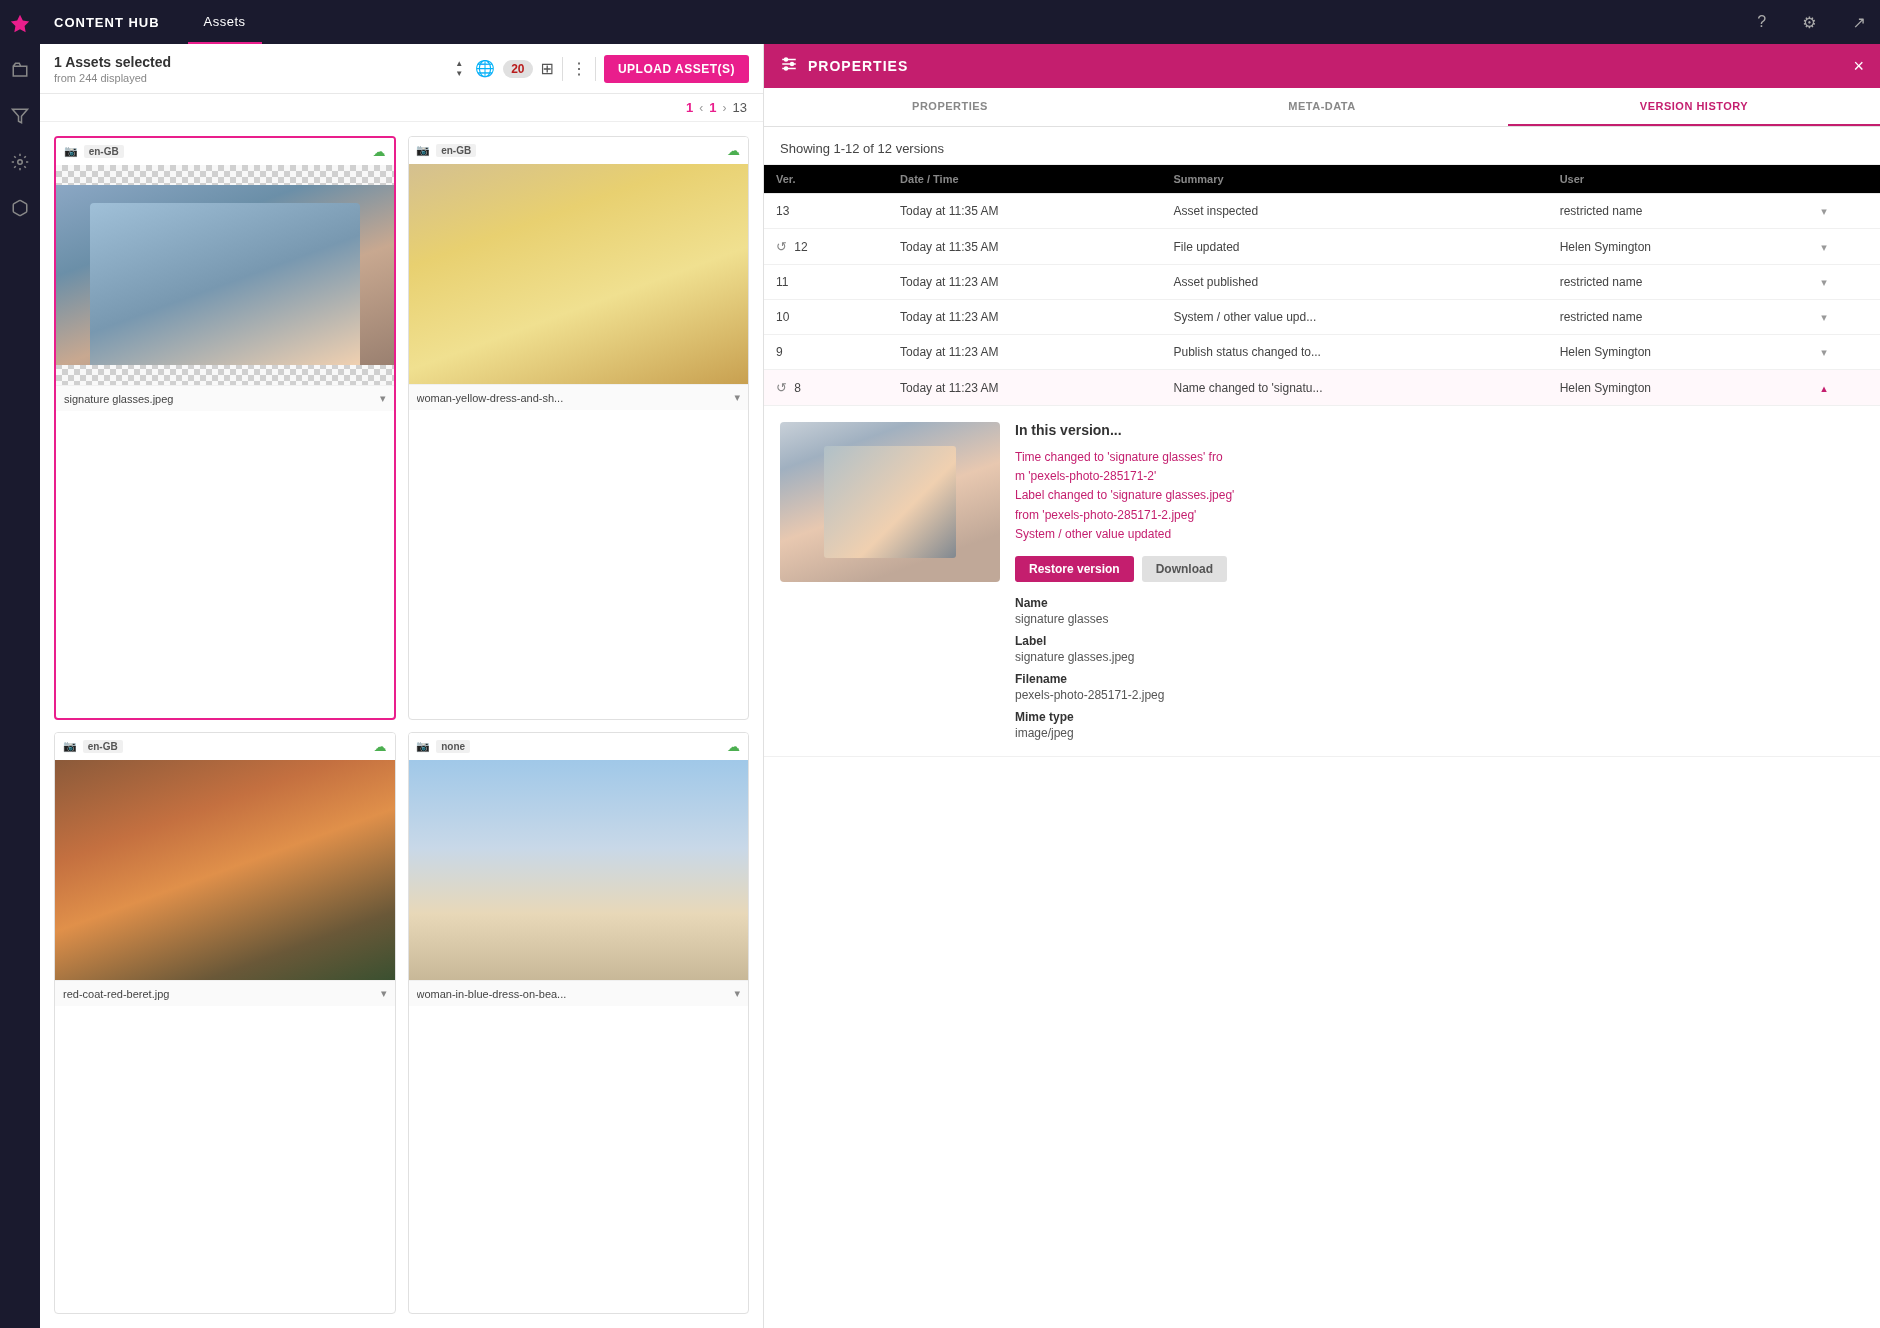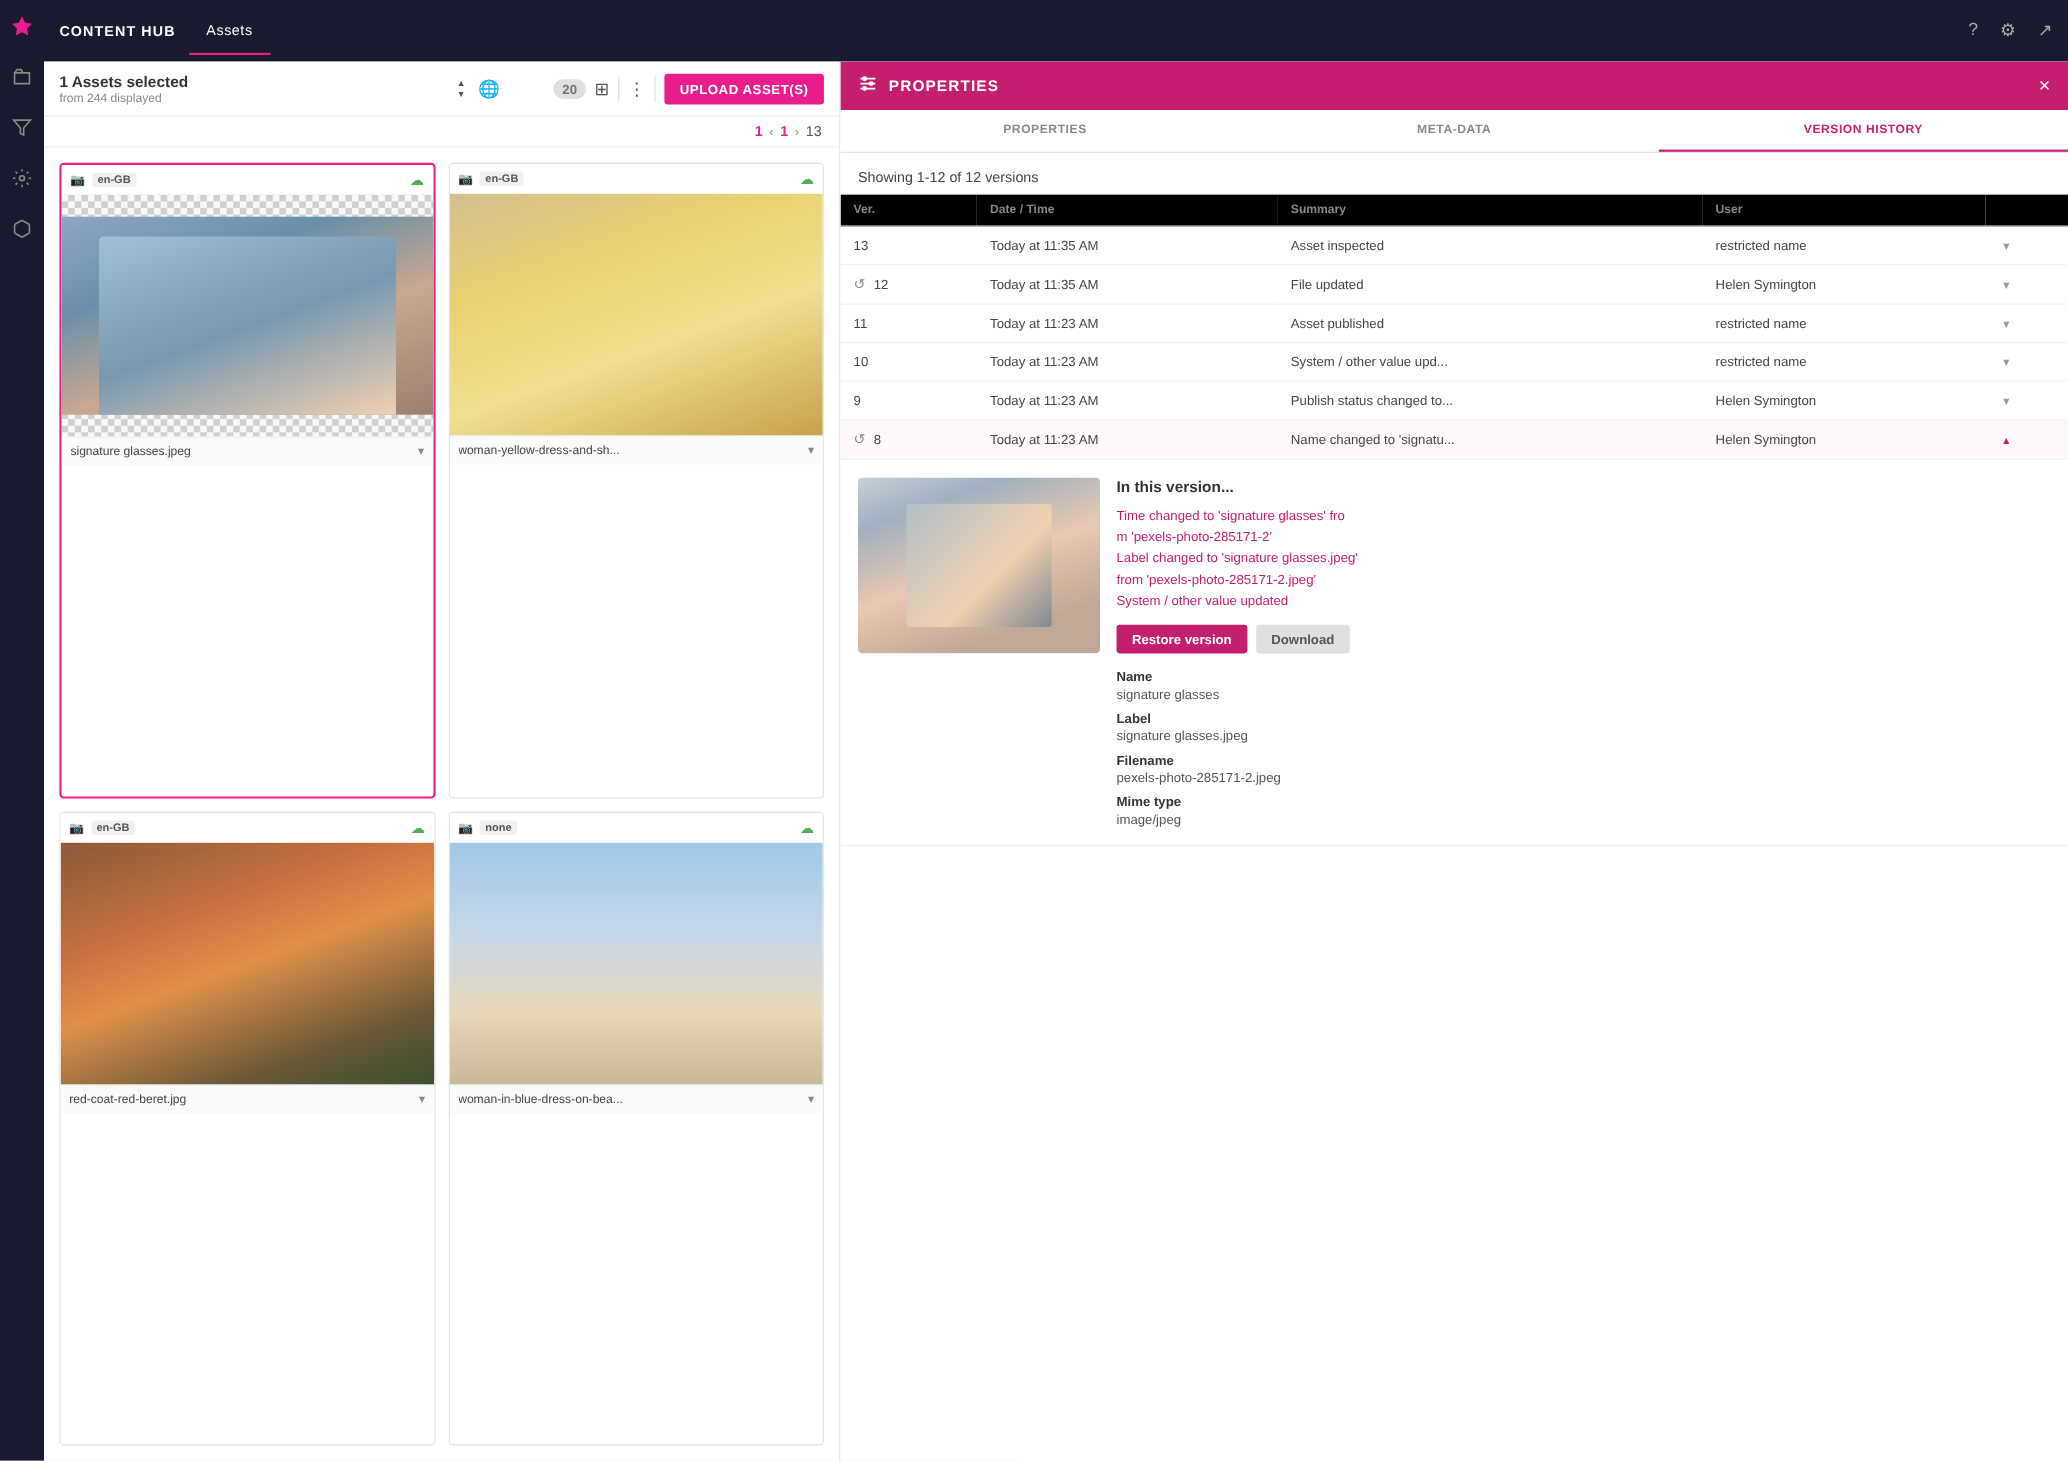--- a/index.html
+++ b/index.html
@@ -28,23 +28,23 @@
       display: flex;
       flex-direction: column;
       overflow: hidden;
     }
 
     
     .top-nav {
       background: #1a1a2e;
       display: flex;
       align-items: center;
-      height: 56px;
+      height: 44px;
       padding: 0 14px;
-      gap: 12px;
+      gap: 28px;
       flex-shrink: 0;
     }
     .logo-area {
       display: flex; align-items: center; gap: 8px; color: #fff;
       font-size: 13px; font-weight: bold; letter-spacing: 1px;
     }
     .nav-tab {
       padding: 0 16px;
       height: 44px;
       display: flex; align-items: center;
@@ -90,23 +90,22 @@
     .toolbar-controls { display: flex; align-items: center; gap: 8px; }
     .sort-btn {
       display: flex; flex-direction: column; gap: 2px;
       cursor: pointer; padding: 4px;
     }
     .sort-arrow { font-size: 8px; color: #555; line-height: 1; }
 
     .globe-btn { font-size: 16px; color: #555; cursor: pointer; }
     .count-badge {
       background: #e0e0e0; border-radius: 10px;
-      padding: 2px 8px; font-size: 12px; color: #737373; font-weight: 600;
+      padding: 2px 8px; font-size: 12px; color: #b91c1c; font-weight: 600;
       cursor: pointer;
-      margin-left: 40px;
     }
     .grid-btn { font-size: 16px; color: #555; cursor: pointer; }
     .more-btn { font-size: 16px; color: #555; cursor: pointer; }
     .divider-v { width: 1px; height: 24px; background: #ddd; }
     .upload-btn {
       background: #e91e8c; color: #fff;
       border: none; border-radius: 3px;
       padding: 7px 14px; font-size: 12px; font-weight: 700;
       cursor: pointer; letter-spacing: 0.5px;
     }

